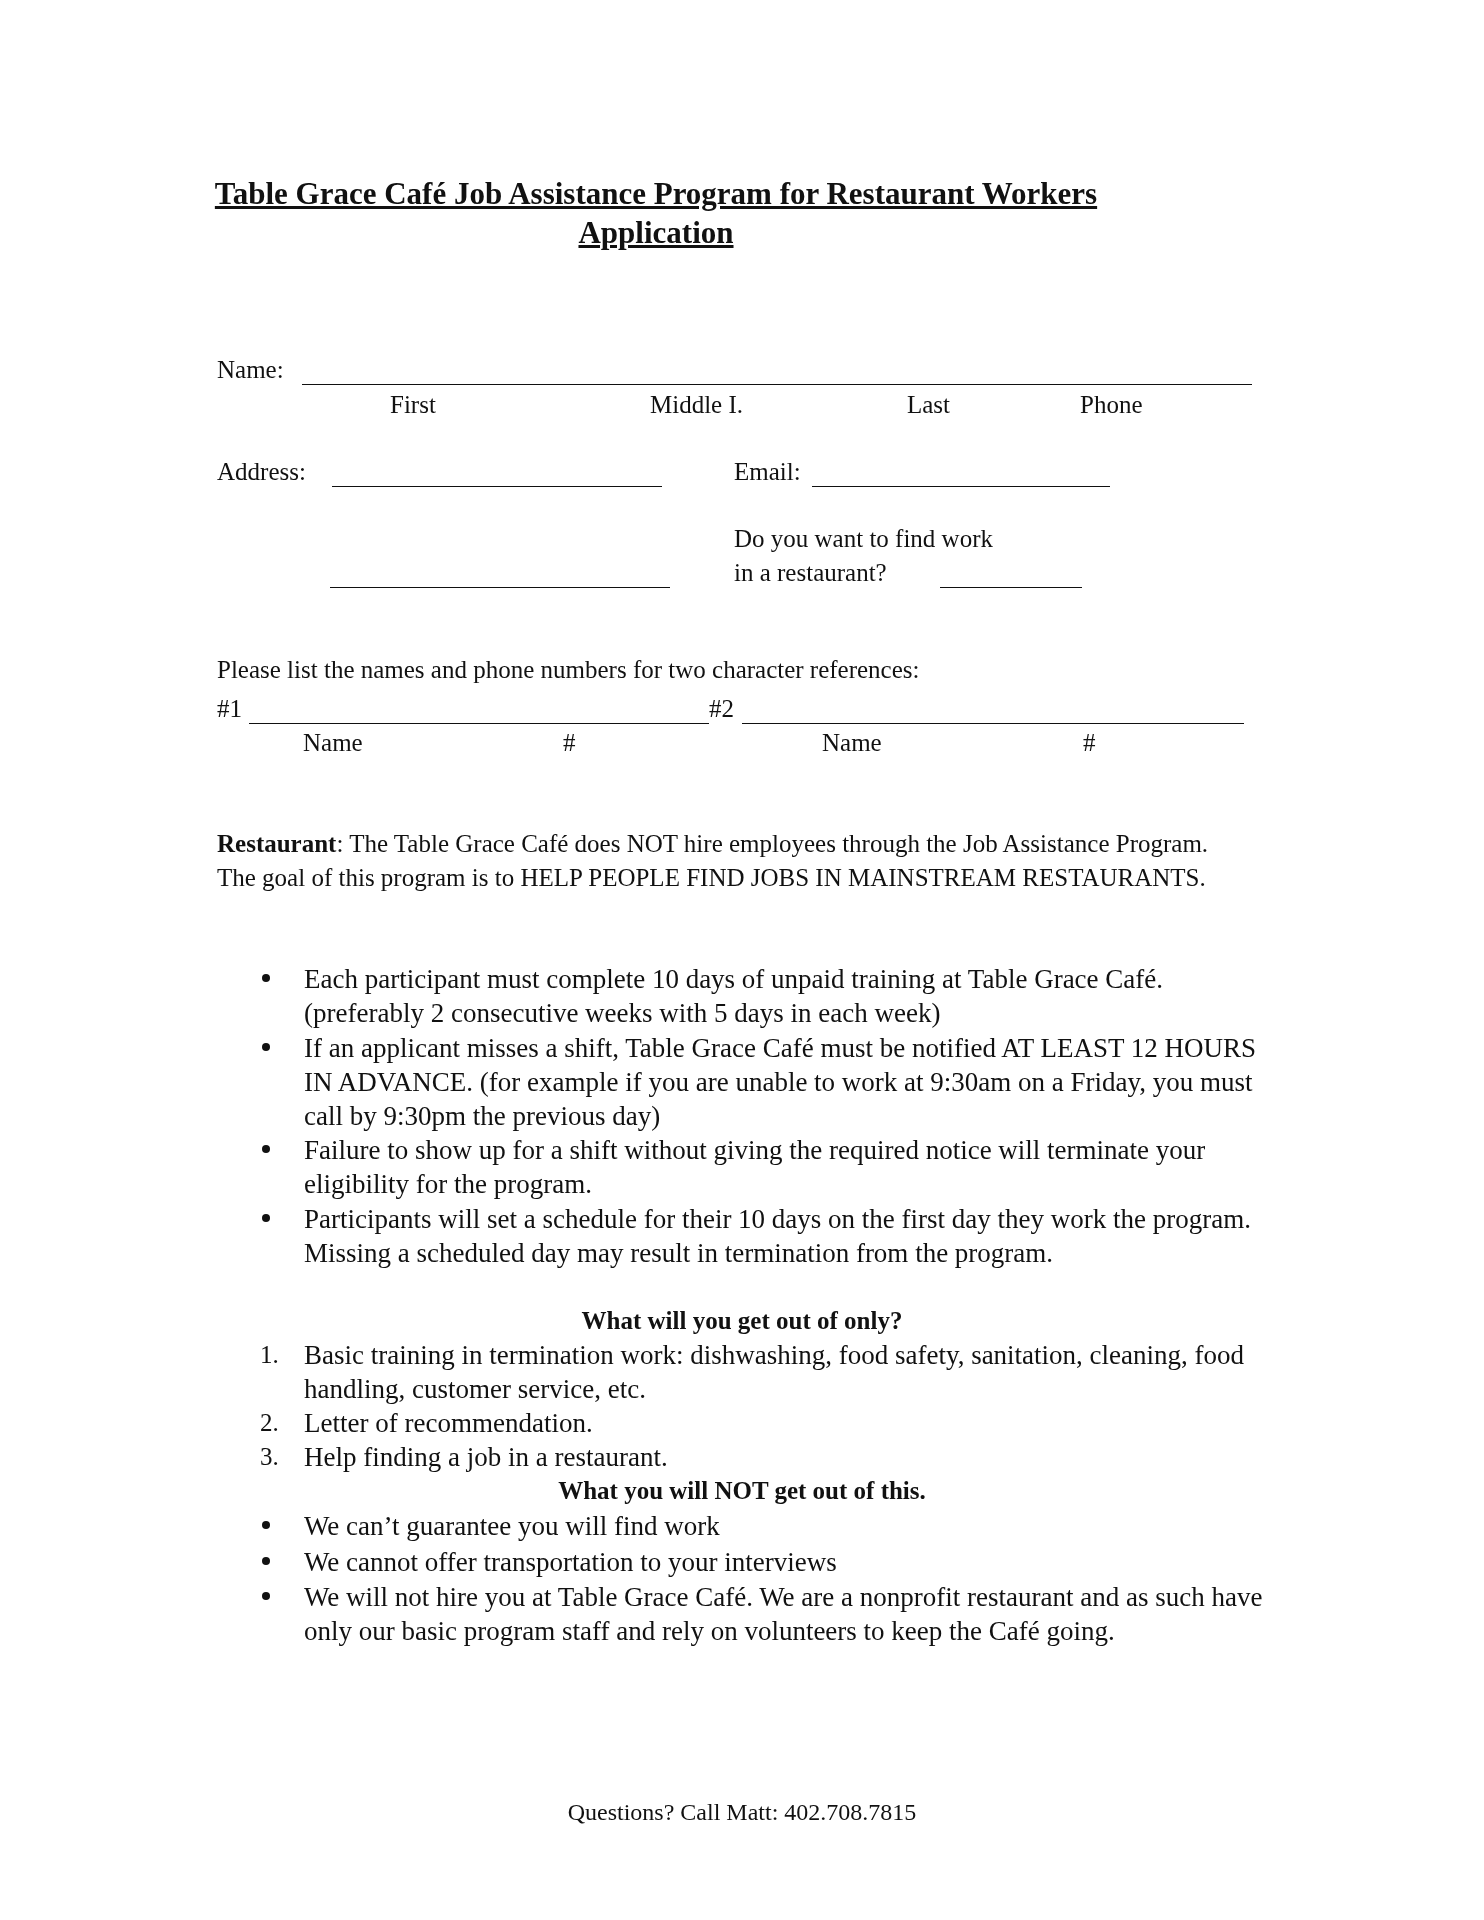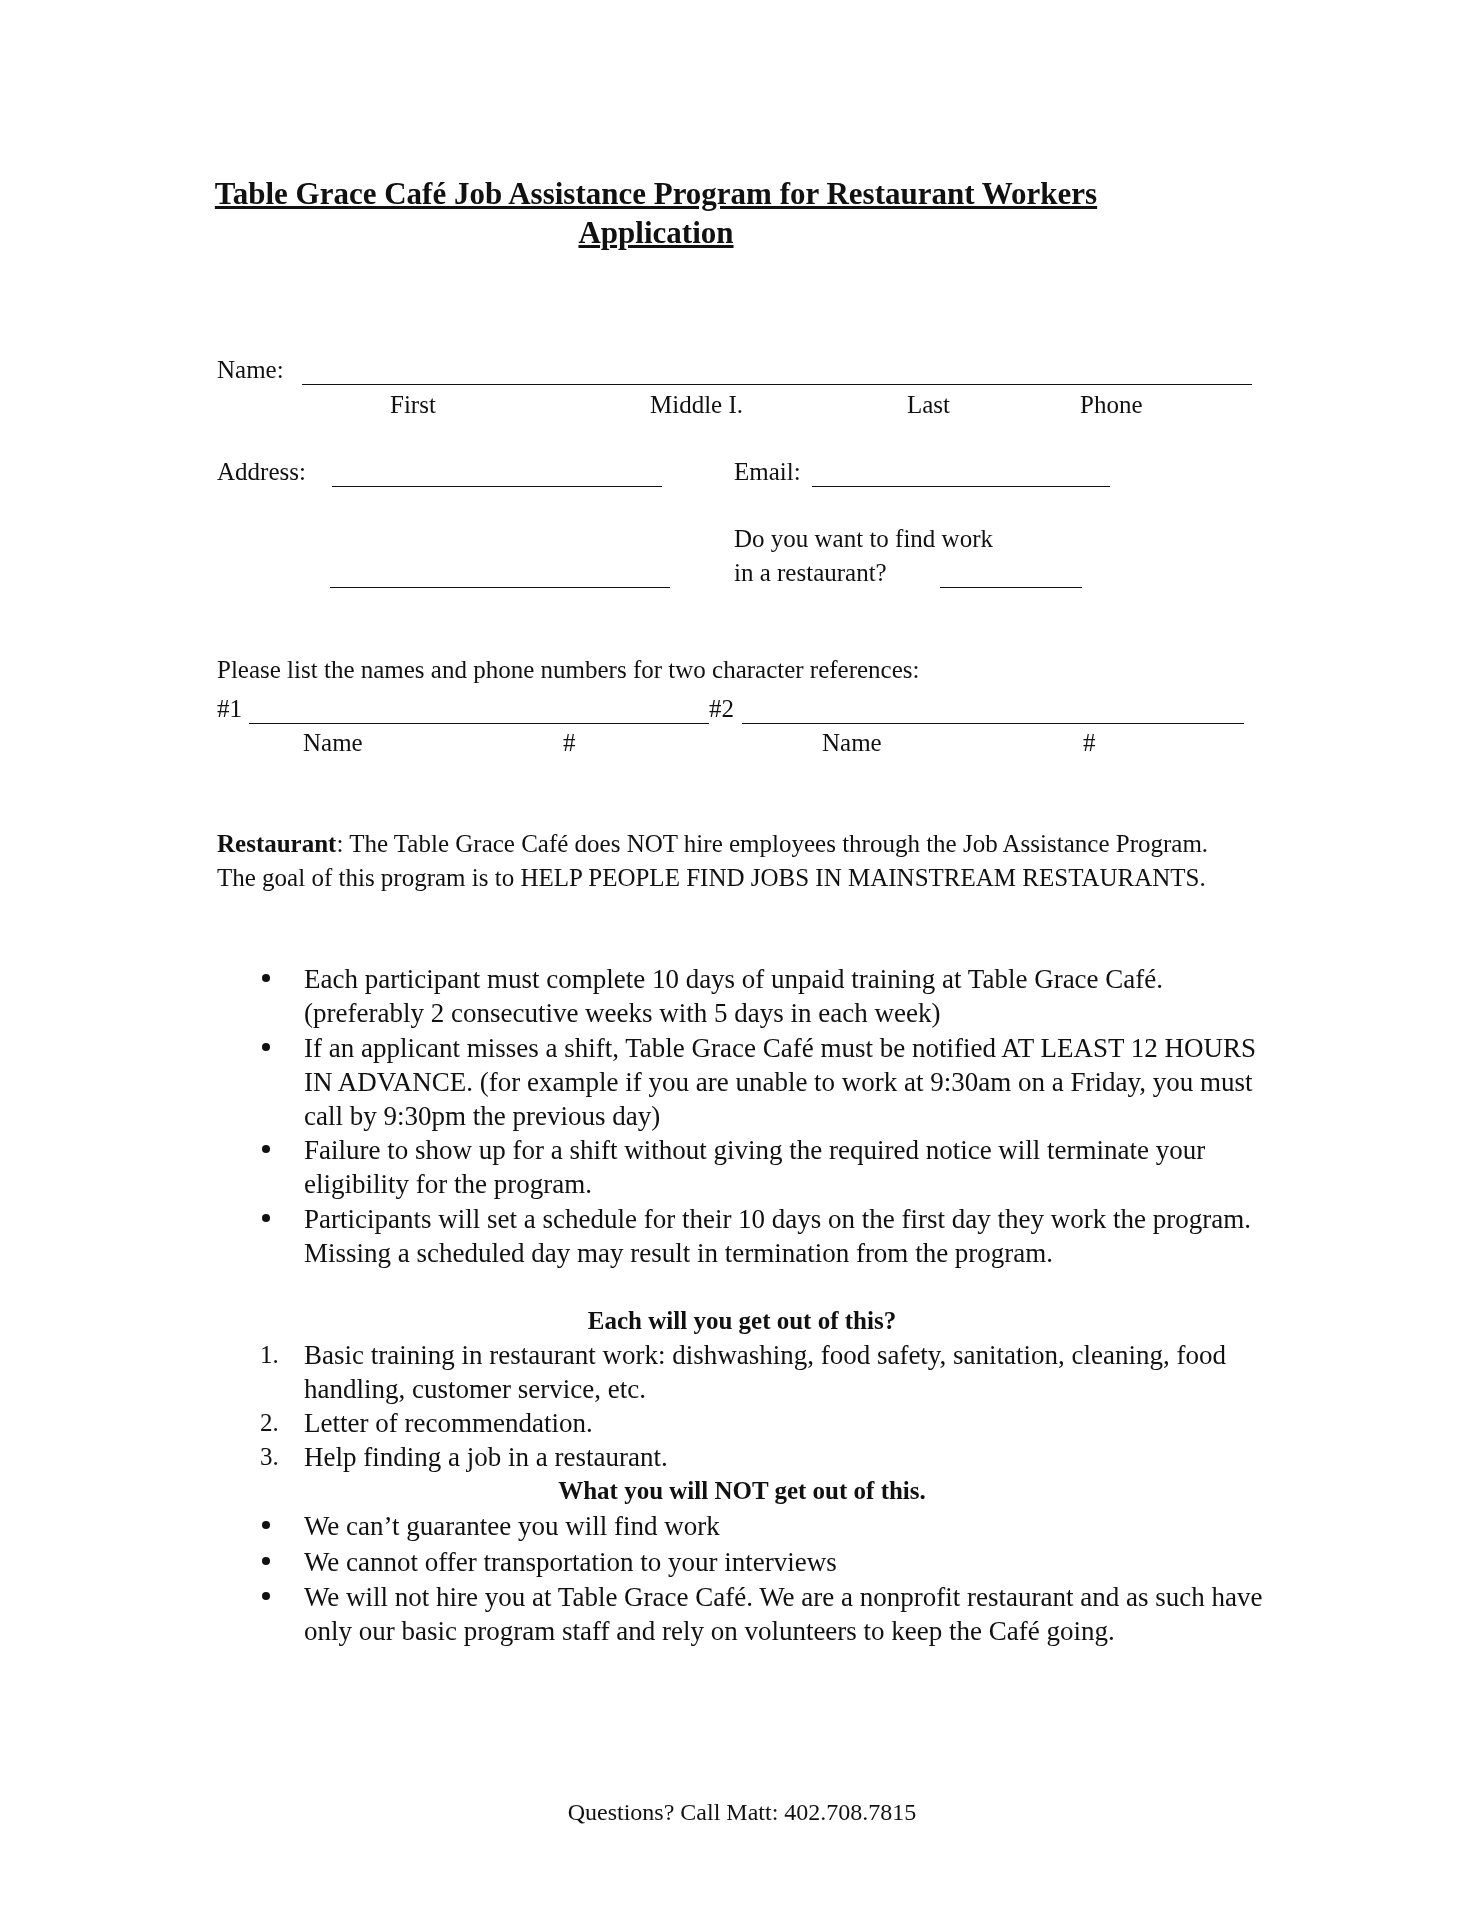--- a/index.html
+++ b/index.html
@@ -66,25 +66,25 @@
   <div class="item" style="top:1133px;">
     <span class="bullet"></span>
     <div class="itext">Failure to show up for a shift without giving the required notice will terminate your eligibility for the program.</div>
   </div>
   <div class="item" style="top:1202px;">
     <span class="bullet"></span>
     <div class="itext">Participants will set a schedule for their 10 days on the first day they work the program.  Missing a scheduled day may result in termination from the program.</div>
   </div>
 </div>
 
-<div class="abs t bold center" style="top:1304px;">Each will you get out of this?</div>
+<div class="abs t bold center" style="top:1304px;">What will you get out of only?</div>
 <div>
   <div class="item" style="top:1338px;">
     <span class="marker">1.</span>
-    <div class="itext">Basic training in restaurant work:  dishwashing, food safety, sanitation, cleaning, food handling, customer service, etc.</div>
+    <div class="itext">Basic training in termination work:  dishwashing, food safety, sanitation, cleaning, food handling, customer service, etc.</div>
   </div>
   <div class="item" style="top:1406px;">
     <span class="marker">2.</span>
     <div class="itext">Letter of recommendation.</div>
   </div>
   <div class="item" style="top:1440px;">
     <span class="marker">3.</span>
     <div class="itext">Help finding a job in a restaurant.</div>
   </div>
 </div>

